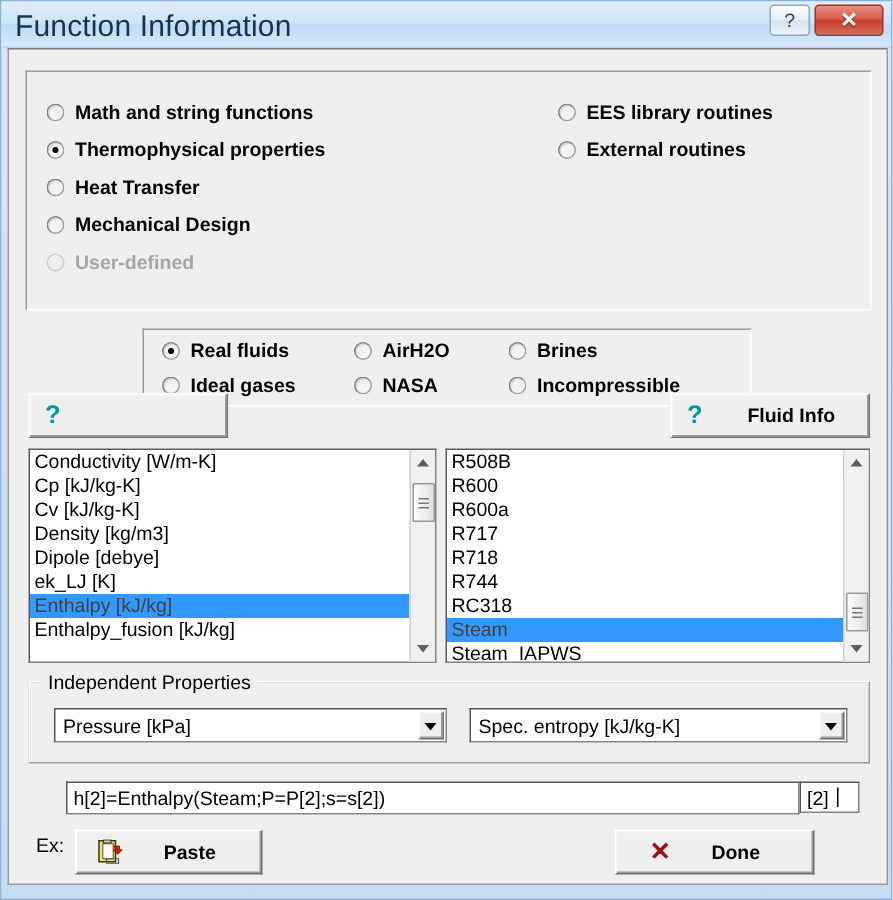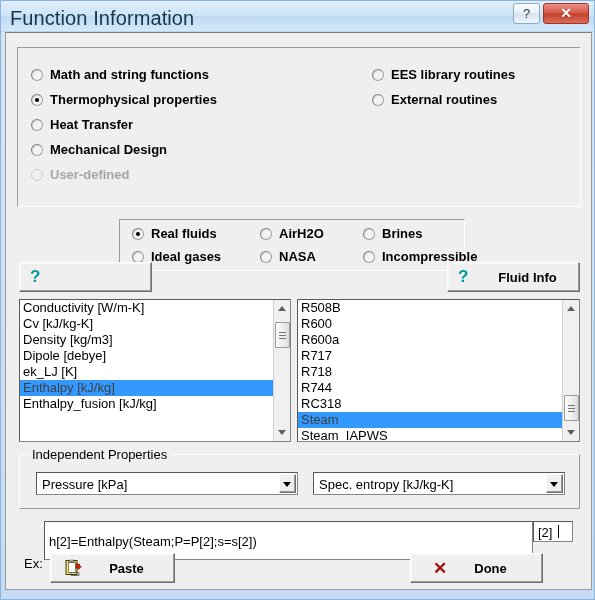--- a/index.html
+++ b/index.html
@@ -371,21 +371,21 @@
       <div class="radio" style="left:354px; top:19px;" id="r-r0">
         <span class="dot"></span>
         <span class="lbl">EES library routines</span>
       </div>
       <div class="radio" style="left:354px; top:44px;" id="r-r1">
         <span class="dot"></span>
         <span class="lbl">External routines</span>
       </div>
     </div>
 
-    <div class="panel" style="left:113px; top:186px; width:346px; height:52px;">
+    <div class="panel" style="left:89px; top:186px; width:406px; height:52px;">
       <div class="inner"></div>
 
       <div class="radio checked" style="left:12px; top:6px;" id="r-f0">
         <span class="dot"></span>
         <span class="lbl">Real fluids</span>
       </div>
       <div class="radio" style="left:140px; top:6px;" id="r-f1">
         <span class="dot"></span>
         <span class="lbl">AirH2O</span>
       </div>
@@ -411,20 +411,21 @@
       <span class="qmark">?</span>
     </div>
     <div class="btn" style="left:441px; top:229px; width:133px; height:30px;">
       <span class="qmark">?</span>
       <span class="caption offset">Fluid Info</span>
     </div>
 
     <div class="listbox" style="left:13px; top:266px; width:272px; height:143px;">
       <div class="listinner" id="prop-items">
           <div class="litem">Conductivity [W/m-K]</div>
+          <div class="litem">Cp [kJ/kg-K]</div>
           <div class="litem">Cv [kJ/kg-K]</div>
           <div class="litem">Density [kg/m3]</div>
           <div class="litem">Dipole [debye]</div>
           <div class="litem">ek_LJ [K]</div>
           <div class="litem sel">Enthalpy [kJ/kg]</div>
           <div class="litem">Enthalpy_fusion [kJ/kg]</div>
         </div>
       <div class="vscroll">
         <div class="sb-arrow up">
             <i></i>
@@ -476,21 +477,21 @@
 
       <div class="combo" style="left:293px; top:17px; width:252px; height:23px;">
         <span class="cval">Spec. entropy [kJ/kg-K]</span>
         <span class="cbtn">
             <i></i>
           </span>
       </div>
     </div>
 
     <div id="ex-label">Ex:</div>
-    <div class="textfield" style="left:38px; top:488px; width:489px; height:39px;text-decoration:underline;">
+    <div class="textfield" style="left:38px; top:488px; width:489px; height:22px;text-decoration:underline;">
       <span class="tval">h[2]=Enthalpy(Steam;P=P[2];s=s[2])</span>
     </div>
     <div class="textfield" style="left:527px; top:488px; width:40px; height:21px;">
       <span class="tval">[2]</span>
       <span class="caret" style="left:24px;"></span>
     </div>
 
     <div class="btn" style="left:44px; top:520px; width:125px; height:30px;">
       <span class="paste-icon">
         <svg width="17" height="17" viewBox="0 0 17 17">

